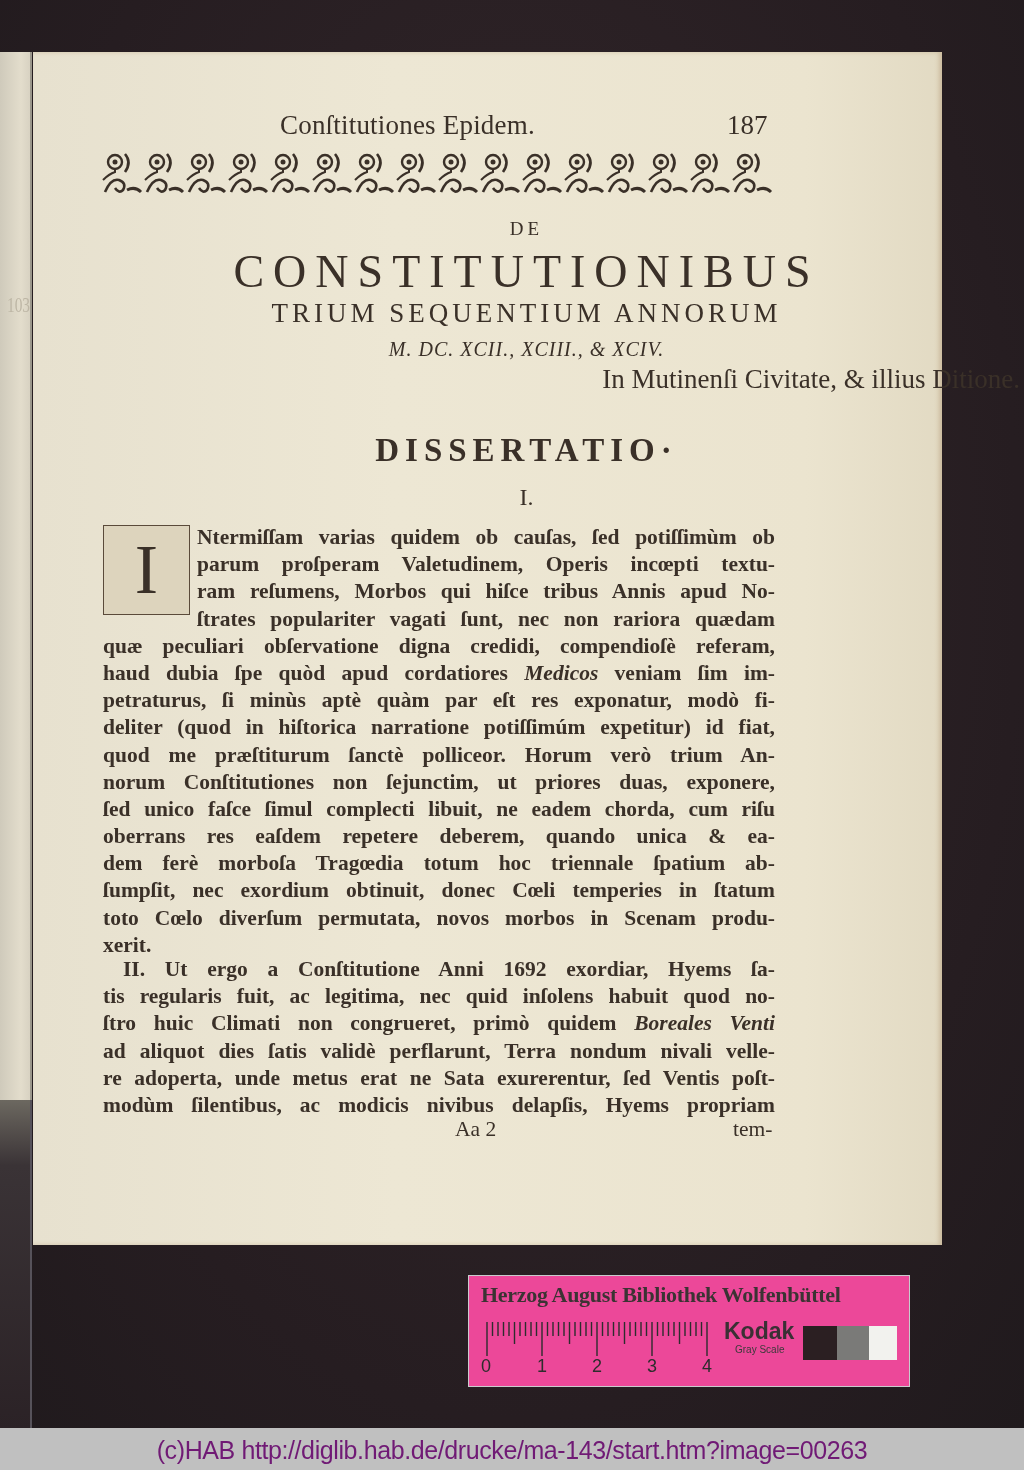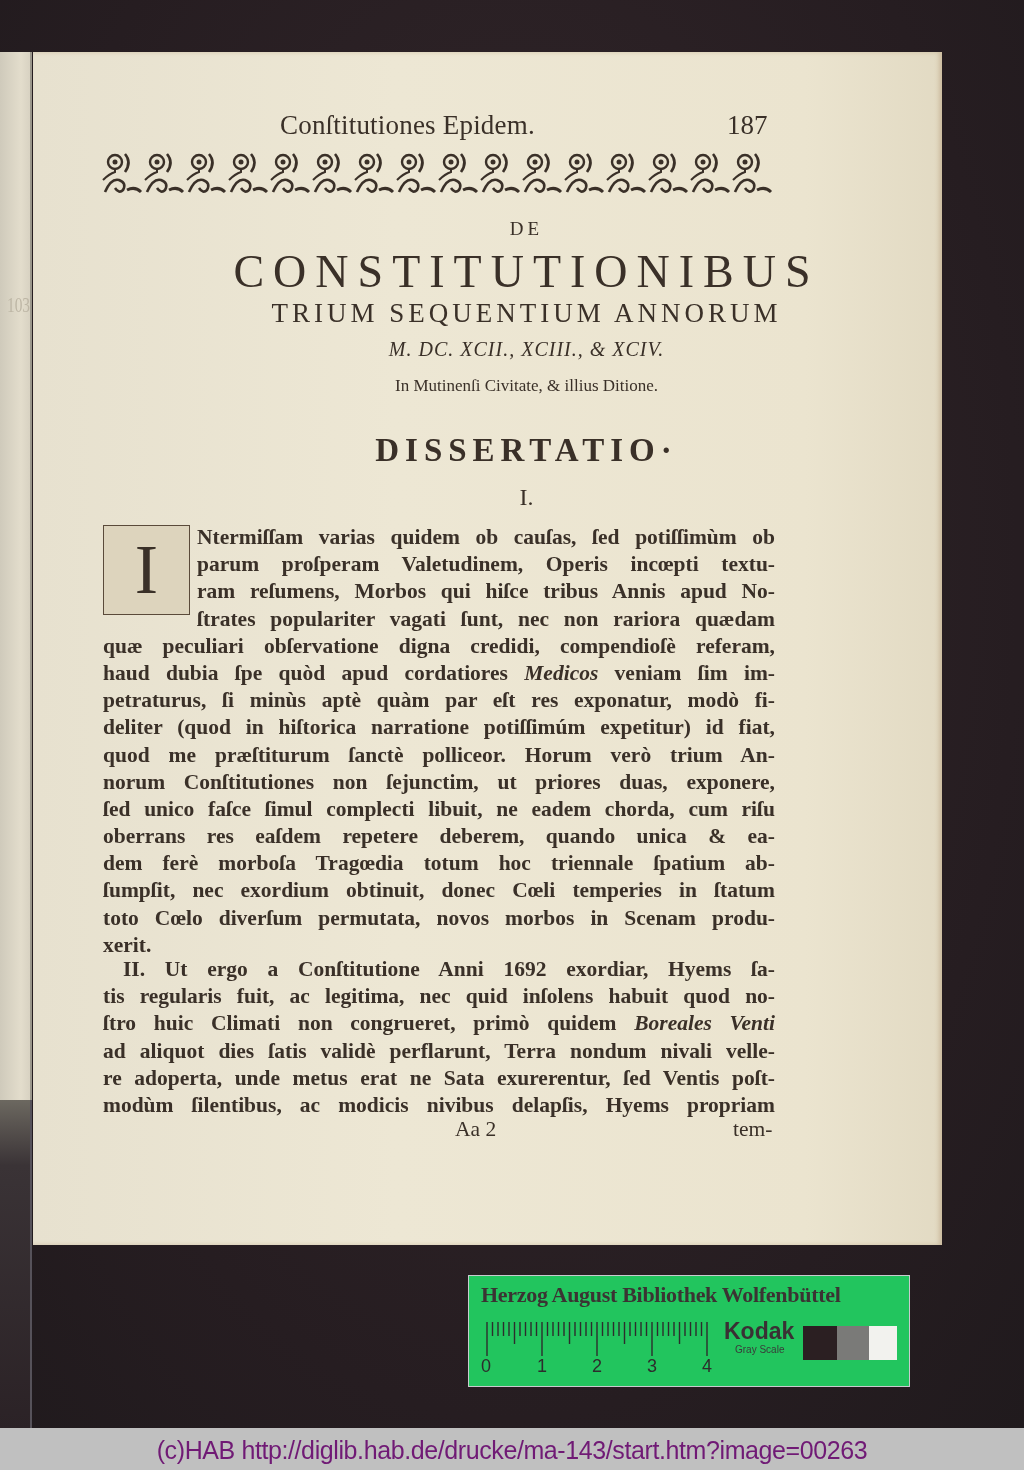--- a/index.html
+++ b/index.html
@@ -37,40 +37,40 @@
   }
   .page-num { position: absolute; left: 727px; top: 110px; font-size: 27px; color: #3a3028; }
   .ornament {
     position: absolute; left: 101px; top: 150px; width: 672px; height: 46px;
   }
   .centered { position: absolute; left: 33px; width: 987px; text-align: center; color: #3a3028; }
   .de { top: 218px; font-size: 19px; letter-spacing: 4px; }
   .main-title { top: 245px; font-size: 46px; letter-spacing: 9px; font-weight: normal; }
   .sub-title { top: 298px; font-size: 27px; letter-spacing: 4px; }
   .years { top: 338px; font-size: 20px; font-style: italic; letter-spacing: 1px; }
-  .place { top: 376px; font-size: 17px; }
+  .place { top: 364px; font-size: 27px; text-align: right; }
   .diss { top: 432px; font-size: 33px; letter-spacing: 6px; font-weight: bold; }
   .sec1 { top: 484px; font-size: 24px; }
   .body {
     position: absolute; left: 103px; width: 672px; font-size: 21.5px; line-height: 27.2px;
     color: #3a3028; text-align: justify; font-weight: bold;
   }
   .line { display: block; white-space: nowrap; text-align-last: justify; height: 27.2px; }
   .line.last { text-align-last: left; }
   .indent-line { padding-left: 94px; }
   .drop-cap {
     position: absolute; left: 103px; top: 525px; width: 85px; height: 88px;
     border: 1px solid #5a4a3a; background: #ddd4bd;
     display: flex; align-items: center; justify-content: center;
     font-size: 70px; color: #3a3028;
   }
   .sig { position: absolute; top: 1117px; font-size: 21.5px; color: #3a3028; }
   .card {
     position: absolute; left: 468px; top: 1275px; width: 440px; height: 110px;
-    background: #22c55e; border: 1px solid #c9cbce;
+    background: #ec4899; border: 1px solid #c9cbce;
   }
   .card-title {
     position: absolute; left: 12px; top: 6px; font-size: 22px; font-weight: bold;
     color: #3b3333; font-family: "Liberation Serif", serif; letter-spacing: -0.3px;
   }
   .ruler { position: absolute; left: 16px; top: 46px; width: 230px; height: 40px; }
   .ruler-labels { position: absolute; left: 8px; top: 80px; width: 240px; height: 22px; }
   .ruler-labels span {
     position: absolute; font-family: "Liberation Sans", sans-serif; font-size: 18px; color: #2d2d2d;
   }

